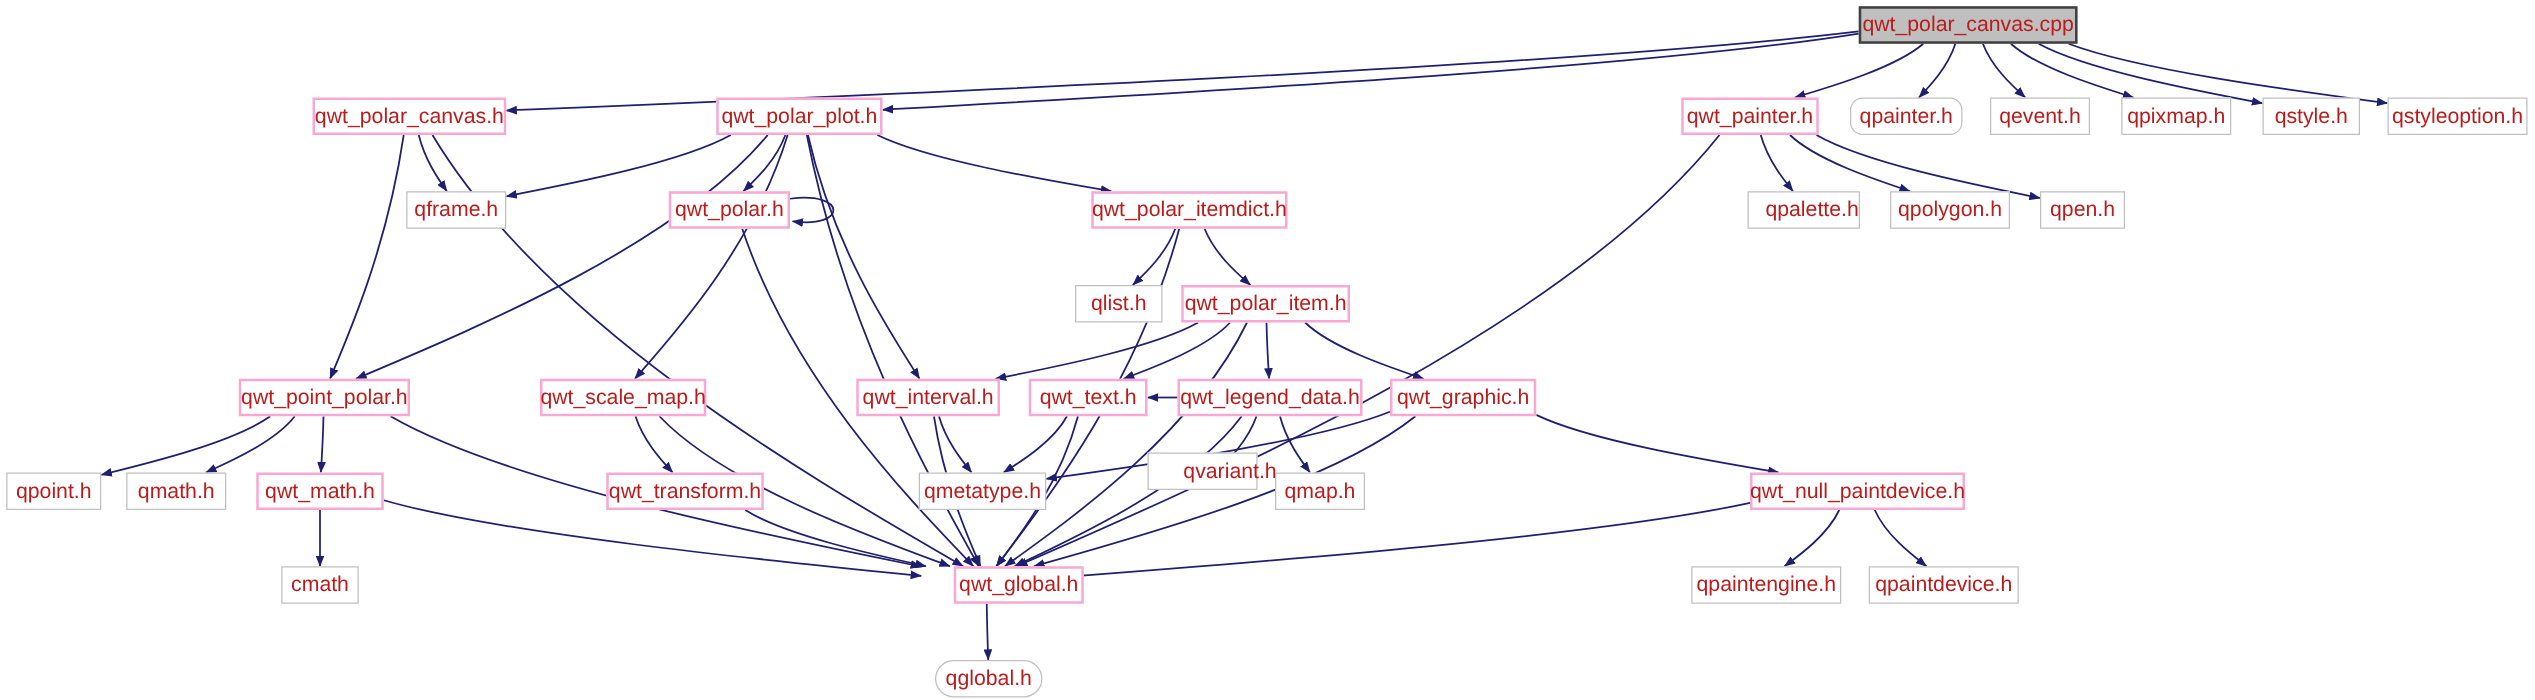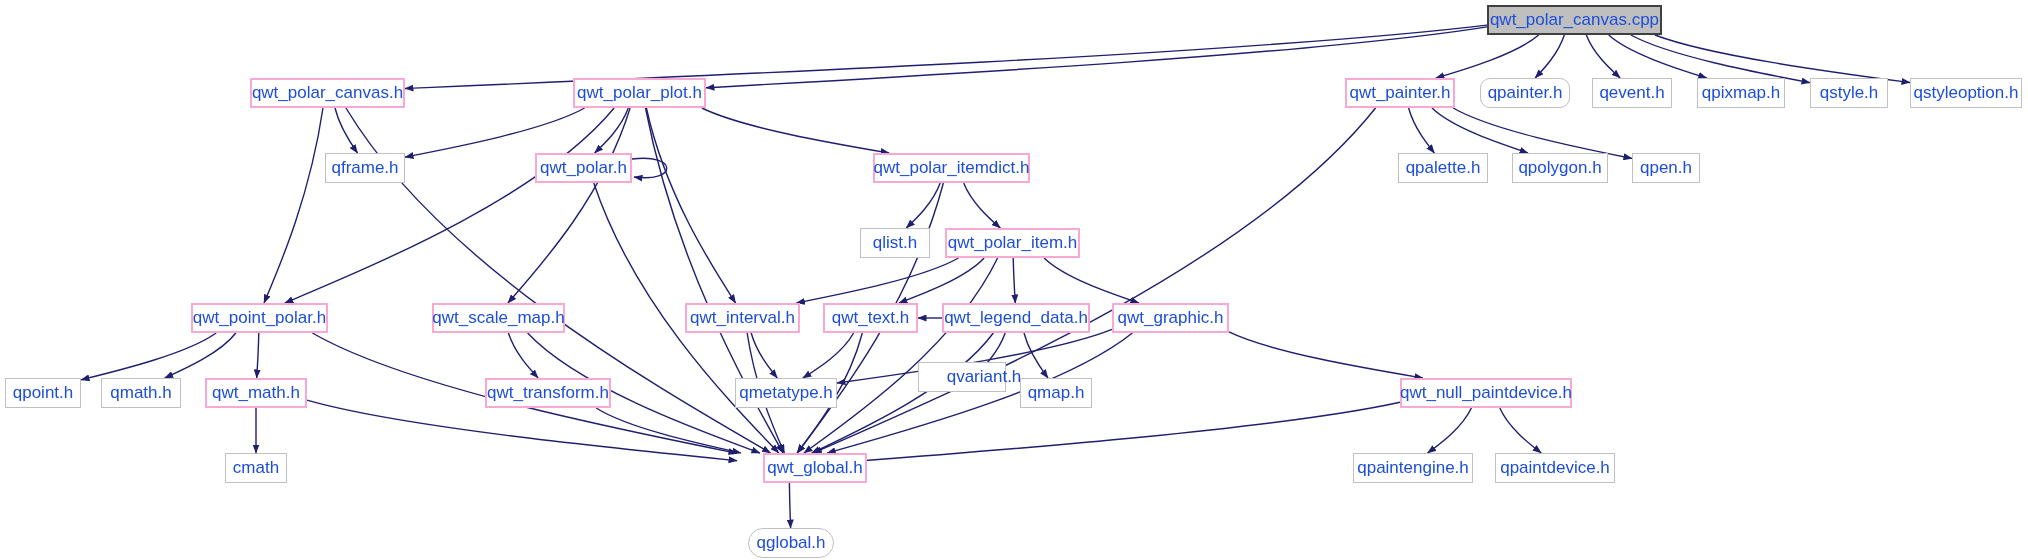--- a/index.html
+++ b/index.html
@@ -23,21 +23,21 @@
     height: 560px;
   }
   .node-box {
     position: absolute;
     box-sizing: border-box;
     display: flex;
     align-items: center;
     justify-content: center;
     white-space: nowrap;
     font-size: 17px;
-    color: #1d4ed8;
+    color: #b91c1c;
     background: #ffffff;
     border: 1px solid #c0c0c0;
     height: 30px;
     letter-spacing: 0px;
   }
   .node-box.bold {
     border: 2px solid #f9a8d4;
   }
   .node-box.root {
     border: 2px solid #404040;
@@ -146,21 +146,21 @@
       </div>
       <div class="node-box" style="left: 325px; top: 153px; width: 80px;">
         <span class="node-label">qframe.h</span>
       </div>
       <div class="node-box bold" style="left: 535px; top: 153px; width: 97px;">
         <span class="node-label">qwt_polar.h</span>
       </div>
       <div class="node-box bold" style="left: 873px; top: 153px; width: 157px;">
         <span class="node-label">qwt_polar_itemdict.h</span>
       </div>
-      <div class="node-box" style="left: 1398px; top: 153px; width: 90px;">
+      <div class="node-box" style="left: 1398px; top: 153px; width: 90px; justify-content: flex-end;">
         <span class="node-label">qpalette.h</span>
       </div>
       <div class="node-box" style="left: 1512px; top: 153px; width: 96px;">
         <span class="node-label">qpolygon.h</span>
       </div>
       <div class="node-box" style="left: 1632px; top: 153px; width: 68px;">
         <span class="node-label">qpen.h</span>
       </div>
       <div class="node-box" style="left: 860px; top: 228px; width: 70px;">
         <span class="node-label">qlist.h</span>

